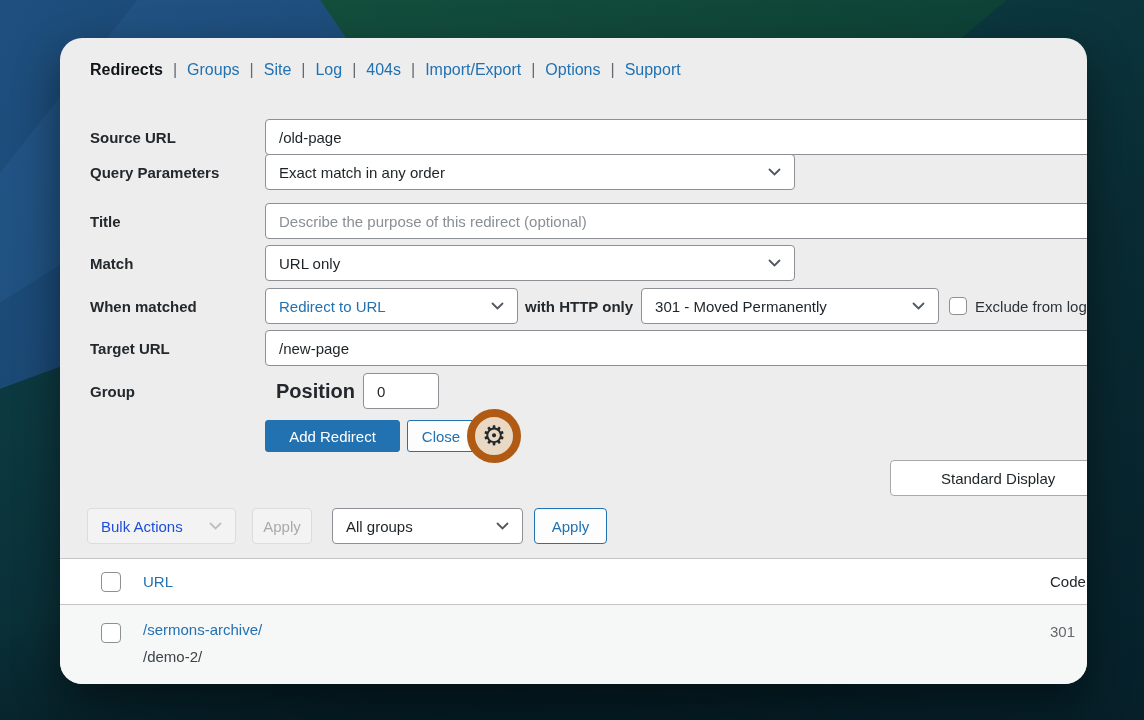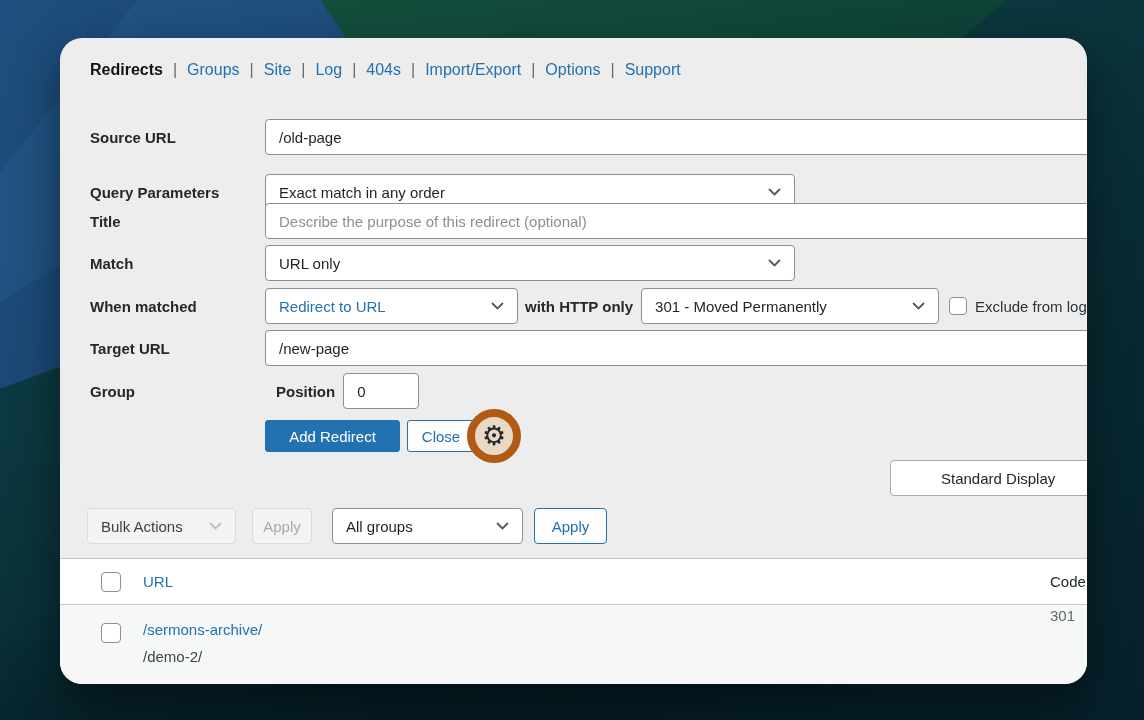--- a/index.html
+++ b/index.html
@@ -52,21 +52,21 @@
     height:36px; border:1px solid #8c8f94; border-radius:4px; background:#fff;
     display:flex; align-items:center; padding:4px 13px; font-size:15px; color:#1d2327; cursor:pointer;
   }
   .sel .stext { flex:1; white-space:nowrap; overflow:hidden; }
   .w530{width:530px} .w253{width:253px} .w265{width:298px}
   .blue-text .stext { color:#2271b1; }
 
   .midlabel { font-weight:700; font-size:15px; color:#23282d; margin:0 8px 0 7px; white-space:nowrap; }
   .cbox { width:18px; height:18px; border:1px solid #8c8f94; border-radius:4px; background:#fff; flex:0 0 auto; cursor:pointer; }
   .plain-label { font-size:15px; color:#2c3338; margin-left:8px; white-space:nowrap; }
-  .pos-label { font-weight:700; font-size:15px; color:#23282d; margin:0 8px 0 11px; }
+  .pos-label { font-weight:700; font-size:20px; color:#23282d; margin:0 8px 0 11px; }
   .pos-input { width:76px; }
 
   .btnrow { position:absolute; left:205px; top:382px; height:32px; display:flex; align-items:center; }
   .btn { height:32px; border-radius:3px; font:15px "Liberation Sans","DejaVu Sans",sans-serif; cursor:pointer; }
   .btn-primary { width:135px; background:#2271b1; border:1px solid #2271b1; color:#fff; }
   .btn-secondary { width:68px; background:#fdfdfd; border:1px solid #2271b1; color:#2271b1; margin-left:7px;text-align:center; }
 
   .ring {
     position:absolute; left:407px; top:371px; width:54px; height:54px; z-index:5;
     border:8px solid #b05a14; border-radius:50%; background:#e9d8c3;
@@ -76,21 +76,21 @@
 
   .std {
     position:absolute; left:830px; top:422px; width:258px; height:36px;
     background:#fff; border:1px solid #a7aaad; border-radius:4px;
     display:flex; align-items:center; padding:0 14px; font-size:15px; color:#1d2327; cursor:pointer;
   }
   .std .stext { width:153px;margin-left:36px; }
   .vdiv { width:1px; height:22px; background:#c3c4c7; margin-right:13px; }
 
   .bulkrow { position:absolute; left:27px; top:470px; height:36px; display:flex; align-items:center; }
-  .sel-dis { width:149px; background:#f3f3f4; border-color:#dcdcde; color:#404040; cursor:default; }
+  .sel-dis { width:149px; background:#f3f3f4; border-color:#dcdcde; color:#1d4ed8; cursor:default; }
   .btn-dis { width:60px; height:36px; background:#f3f3f4; border:1px solid #dcdcde; border-radius:4px;
              color:#a7aaad; font-size:15px; margin-left:16px; cursor:default; }
   .allgroups { width:191px; margin-left:20px; }
   .btn-apply { width:73px; height:36px; background:#fdfdfd; border:1px solid #2271b1; border-radius:4px;
                color:#2271b1; font-size:15px; margin-left:11px; cursor:pointer; }
   .filters { width:128px; margin-left:11px; }
   .filters .stext { flex:1; }
   .filters .vdiv { margin:0 12px 0 0; }
 
   .table-wrap { position:absolute; left:0; top:520px; width:1100px; }
@@ -100,21 +100,21 @@
     display:flex; align-items:center; padding-left:41px;
   }
   .thead .cbox, .trow .cbox { width:20px; height:20px; }
   .th-url { color:#2271b1; font-size:15px; margin-left:22px; text-decoration:none; cursor:pointer; }
   .th-code { position:absolute; left:990px; color:#23282d; font-size:15px; }
   .trow { position:relative; height:127px; background:#f6f7f7; padding:16px 0 0 41px; display:flex; }
   .trow .cbox { margin-top:2px; }
   .cell { margin-left:22px; }
   .row-link { display:block; color:#2271b1; font-size:15px; text-decoration:none; cursor:pointer; }
   .row-target { color:#3c434a; font-size:15px; margin-top:10px; }
-  .td-code { position:absolute; left:990px; top:2px; color:#646970; font-size:15px; }
+  .td-code { position:absolute; left:990px; top:18px; color:#646970; font-size:15px; }
 </style>
 </head>
 <body>
 
 <div class="bg-layer bg-navy"></div>
 <div class="bg-layer bg-navy-light"></div>
 <div class="bg-layer bg-green"></div>
 <div class="bg-layer bg-bottom"></div>
 
 <div class="card">
@@ -135,21 +135,21 @@
     <a class="nav-link">Options</a>
     <span class="sep">|</span>
     <a class="nav-link">Support</a>
   </div>
 
   <div class="frow" style="top:81px">
     <span class="flabel">Source URL</span>
     <input class="tinput wide" value="/old-page" style="">
   </div>
 
-  <div class="frow" style="top:136px">
+  <div class="frow" style="top:116px">
     <span class="flabel">Query Parameters</span>
     <div class="sel w530">
       <span class="stext">Exact match in any order</span>
       <svg class="chev" width="13" height="8" viewBox="0 0 13 8">
           <path d="M1.5 1.5 6.5 6.5 11.5 1.5" fill="none" stroke="#50575e" stroke-width="1.8" stroke-linecap="round"></path>
         </svg>
     </div>
   </div>
 
   <div class="frow" style="top:165px">

